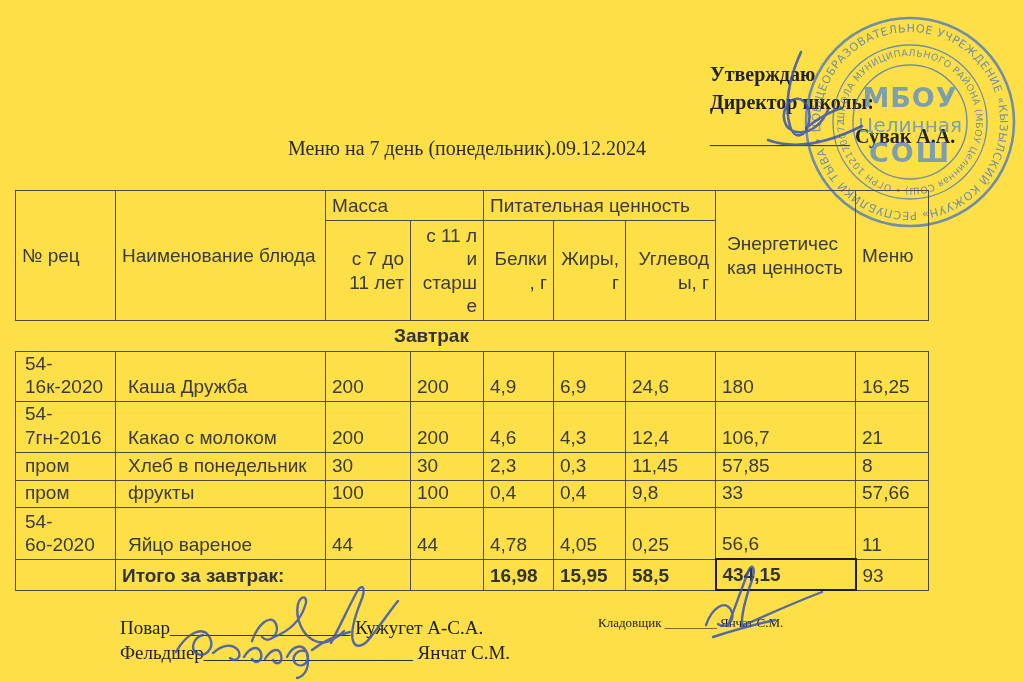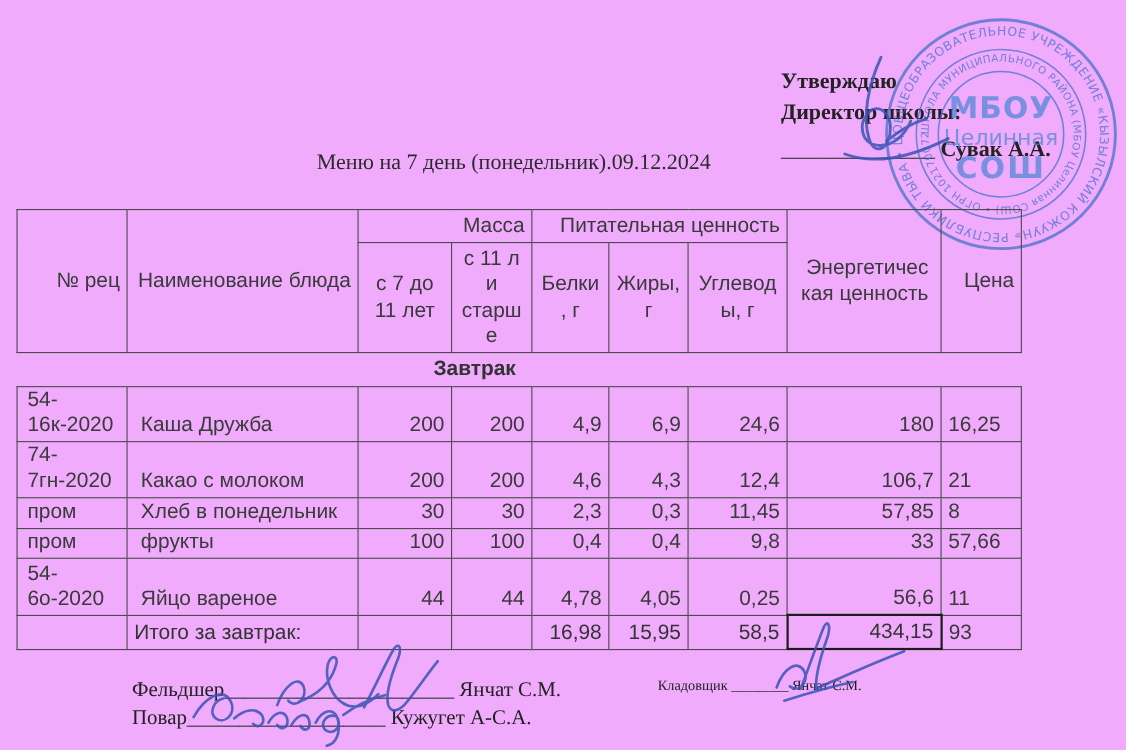--- a/index.html
+++ b/index.html
@@ -1,18 +1,18 @@
 <!DOCTYPE html>
 <html><head>
 <meta charset="utf-8">
 <style>
   html,body{margin:0;padding:0;background:#e8e8e8;}
   .page{
     position:relative;width:1024px;height:682px;margin:0 auto;
-    background:#f0abfc;overflow:hidden;
+    background:#fde047;overflow:hidden;
     font-family:"Liberation Sans","DejaVu Sans",sans-serif;color:#3a3a3a;
   }
   
   .approval{
     position:absolute;left:710px;top:60px;width:310px;
     font-family:"Liberation Serif","DejaVu Serif",serif;
     font-weight:bold;font-size:20px;line-height:28px;color:#222;
   }
   .approval .sig-line-row{margin-top:6px;white-space:nowrap;}
   .approval .rule{font-weight:normal;letter-spacing:0;color:#333;}
@@ -20,24 +20,24 @@
   .doc-title{
     position:absolute;left:105px;top:137px;width:724px;text-align:center;
     font-family:"Liberation Serif","DejaVu Serif",serif;
     font-size:20px;color:#2b2b2b;
   }
   
   .table-zone{position:absolute;left:15px;top:190px;width:913px;}
   table.menu{border-collapse:collapse;table-layout:fixed;width:913px;font-size:19px;color:#3a3a3a;}
   table.menu td{border:1.5px solid #4a4a4a;padding:0 6px;overflow-wrap:anywhere;line-height:1.22;}
   table.menu td.hdr{vertical-align:middle;}
-  .c{text-align:right;}
-  .l{text-align:center;}
+  .c{text-align:left;}
+  .l{text-align:right;}
   .r{text-align:left;padding-right:9px !important;}
-  .b{font-weight:normal;color:#333;}
+  .b{font-weight:bold;color:#333;}
   td.rec{padding-left:9px !important;}
   td.dish{padding-left:12px !important;}
   table.menu.data td{vertical-align:bottom;padding-bottom:3px;}
   td.energy-total{border:2.6px solid #1c1c1c !important;}
   .section-band{
     height:30px;display:flex;align-items:center;justify-content:center;
     font-weight:bold;font-size:19px;color:#333;
   }
   .section-band span{transform:translateX(-40px);text-align:center;}
   
@@ -109,21 +109,21 @@
           <col style="width:140px">
           <col style="width:73px">
       </colgroup>
       <tbody>
           <tr style="height:30px">
         <td class="hdr c" rowspan="2">№ рец</td>
         <td class="hdr c" rowspan="2">Наименование блюда</td>
         <td class="hdr c" colspan="2">Масса</td>
         <td class="hdr c" colspan="3">Питательная ценность</td>
         <td class="hdr c" rowspan="2" style="padding:0 11px;">Энергетическая ценность</td>
-        <td class="hdr c" rowspan="2">Цена</td>
+        <td class="hdr c" rowspan="2">Меню</td>
       </tr>
       <tr style="height:100px">
         <td class="hdr l">с 7 до 11 лет</td>
         <td class="hdr l">с 11 л и старше</td>
         <td class="hdr l">Белки, г</td>
         <td class="hdr l">Жиры, г</td>
         <td class="hdr l">Углеводы, г</td>
       </tr>
     </tbody>
       </table>
@@ -150,21 +150,21 @@
         <td class="dish">Каша Дружба</td>
         <td class="c">200</td>
         <td class="c">200</td>
         <td class="c">4,9</td>
         <td class="c">6,9</td>
         <td class="c">24,6</td>
         <td class="c">180</td>
         <td class="r">16,25</td>
       </tr>
       <tr style="height:50px">
-        <td class="rec">74-7гн-2020</td>
+        <td class="rec">54-7гн-2016</td>
         <td class="dish">Какао с молоком</td>
         <td class="c">200</td>
         <td class="c">200</td>
         <td class="c">4,6</td>
         <td class="c">4,3</td>
         <td class="c">12,4</td>
         <td class="c">106,7</td>
         <td class="r">21</td>
       </tr>
       <tr style="height:28px">
@@ -210,24 +210,24 @@
         <td class="c b">58,5</td>
         <td class="c b energy-total">434,15</td>
         <td class="r">93</td>
       </tr>
     </tbody>
       </table>
   </div>
 
   <div class="footer-left">
     <div>
+      <span>Повар</span><span class="rule">___________________</span><span> Кужугет А-С.А.</span>
+    </div>
+    <div>
       <span>Фельдшер</span><span class="rule">______________________</span><span> Янчат С.М.</span>
-    </div>
-    <div>
-      <span>Повар</span><span class="rule">___________________</span><span> Кужугет А-С.А.</span>
     </div>
   </div>
   <div class="footer-right">
     <span>Кладовщик </span><span class="rule">________</span><span> Янчат С.М.</span>
   </div>
 
   <svg class="ink" width="1024" height="682" viewBox="0 0 1024 682">
     <g fill="none" stroke="#3a54b5" stroke-width="2.4" stroke-linecap="round" stroke-linejoin="round" opacity="0.85">
 
       <g stroke-width="2.6">

